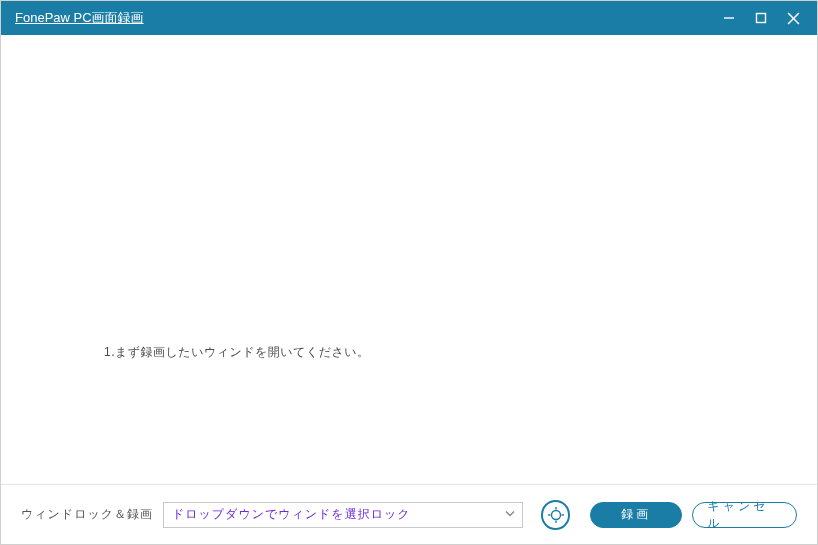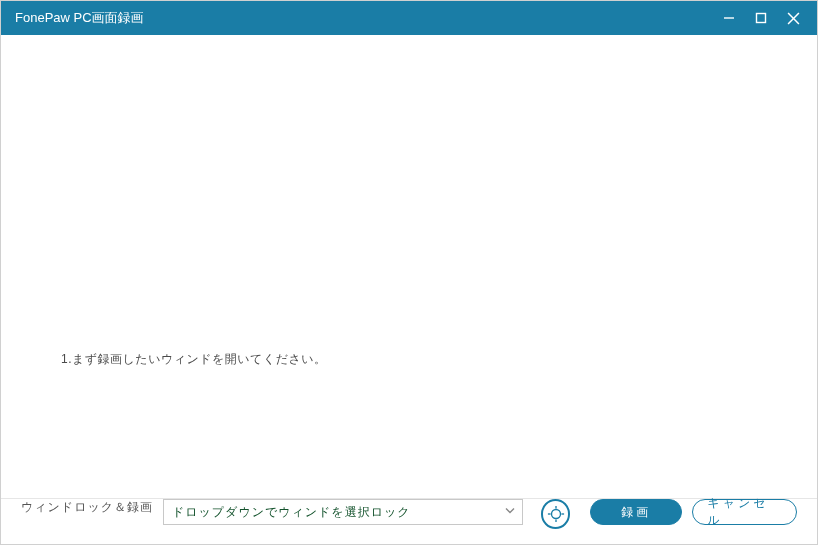--- a/index.html
+++ b/index.html
@@ -21,21 +21,21 @@
   }
   .titlebar {
     height: 34px;
     background: #1a7da6;
     color: #ffffff;
     display: flex;
     align-items: center;
     padding: 0 8px 0 14px;
     font-size: 13px;
   }
-  .titlebar-title { flex: 0 0 auto; }
+  .titlebar-title { flex: 0 0 auto; text-decoration: underline; }
   .titlebar-spacer { flex: 1; }
   .titlebar-btn {
     width: 32px;
     height: 34px;
     display: flex;
     align-items: center;
     justify-content: center;
     cursor: pointer;
   }
   .titlebar-btn svg { stroke: #ffffff; stroke-width: 1.4; fill: none; }
@@ -43,44 +43,45 @@
     flex: 1;
     padding: 0 60px;
     display: flex;
     flex-direction: column;
     justify-content: center;
     color: #4a4a4a;
     font-size: 12px;
     line-height: 1.8;
     letter-spacing: 0.5px;
   }
-  .content p { margin-bottom: 14px; }
+  .content p { margin-bottom: 14px; margin-left: 43px; }
   .content-block { margin-top: 200px; }
   .footer {
-    height: 46px;
+    height: 60px;
     border-top: 1px solid #e6e6e6;
     display: flex;
+    align-items: center;
     padding: 0 20px;
     gap: 10px;
   }
   .footer-label {
     font-size: 12px;
     color: #555;
     letter-spacing: 1px;
     white-space: nowrap;
   }
   .dropdown {
     flex: 0 0 360px;
     height: 26px;
     border: 1px solid #c8c8c8;
     display: flex;
     align-items: center;
     padding: 0 8px;
     font-size: 12px;
-    color: #14532d;
+    color: #6d28d9;
     position: relative;
     cursor: pointer;
     letter-spacing: 1px;
   }
   .dropdown-caret {
     position: absolute;
     right: 6px;
     top: 50%;
     transform: translateY(-50%);
   }

